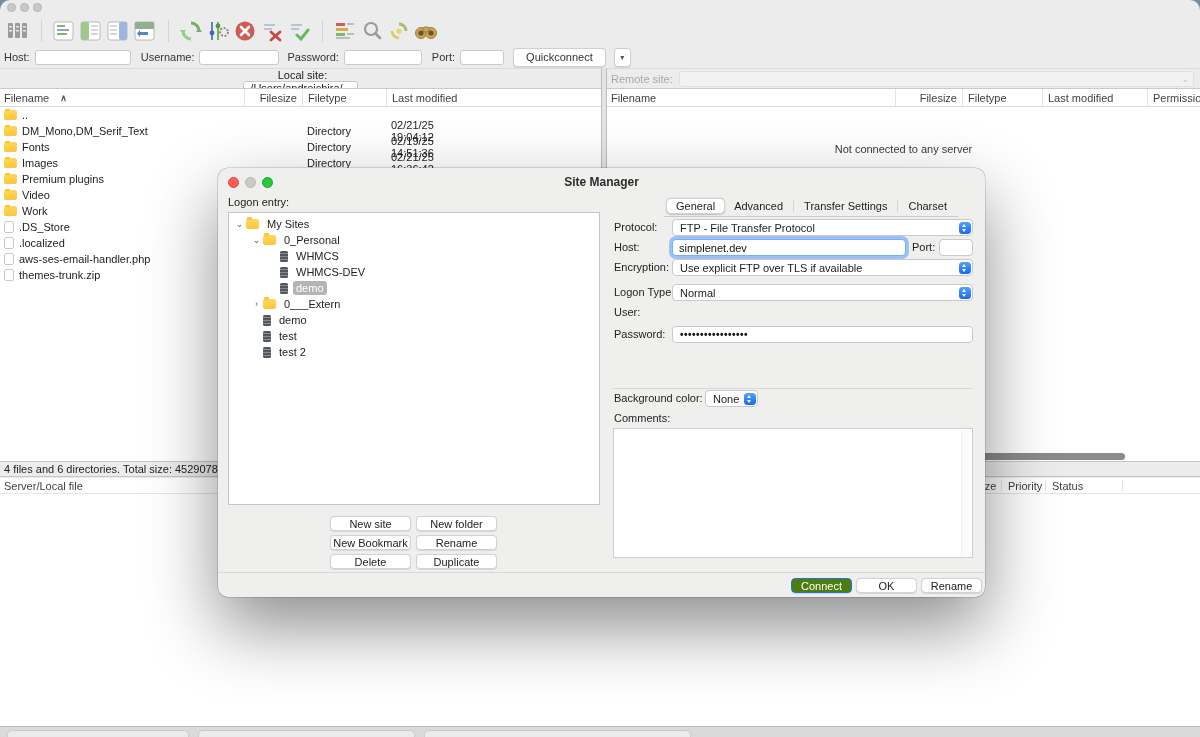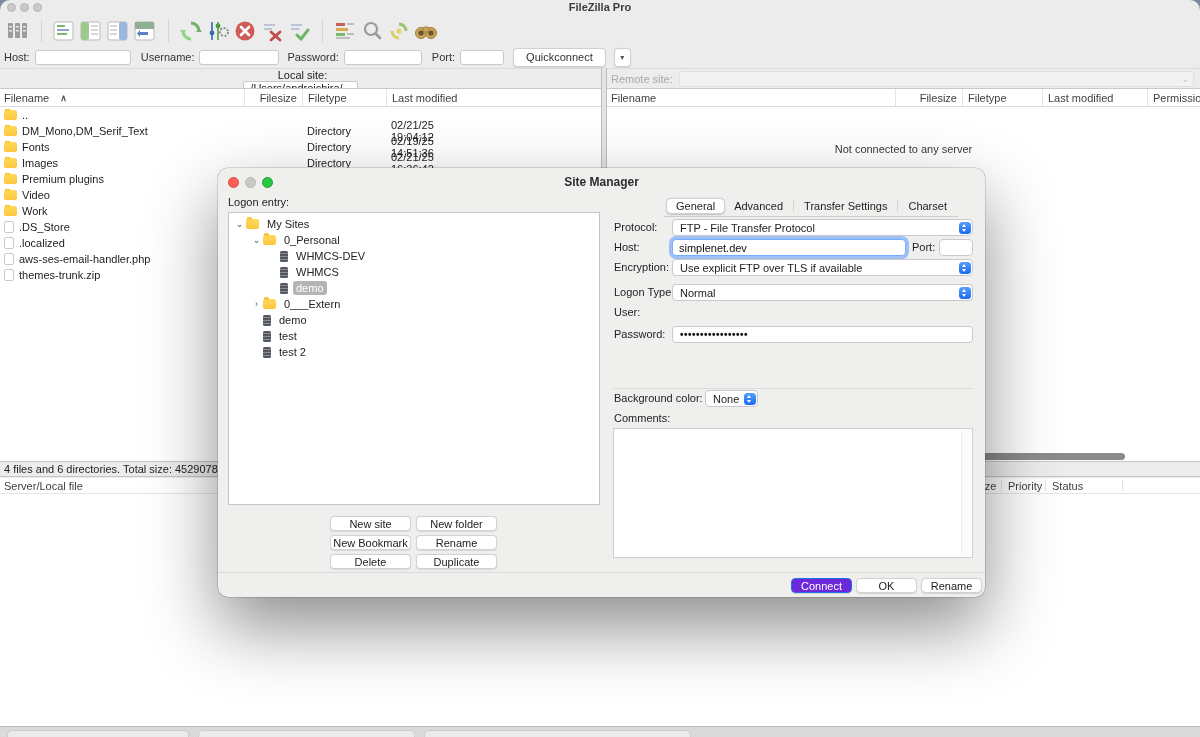--- a/index.html
+++ b/index.html
@@ -100,32 +100,31 @@
   .stepper{position:absolute;right:1.5px;top:1.5px;width:12px;height:12px;border-radius:3.5px;background:linear-gradient(#55a0f9,#176af2);}
   .stepper::before,.stepper::after{content:"";position:absolute;left:3.5px;border-left:2.5px solid transparent;border-right:2.5px solid transparent;}
   .stepper::before{top:2px;border-bottom:3px solid #fff;}
   .stepper::after{bottom:2px;border-top:3px solid #fff;}
   .ftext{position:absolute;height:17px;background:#fff;border:1px solid #c9c9c9;border-radius:4px;box-sizing:border-box;font-size:11px;padding:0 6px;outline:none;font-family:"Liberation Sans",sans-serif;color:#111;}
   .ftext.focused{border:1px solid #76aefc;box-shadow:0 0 0 3px rgba(41,122,255,.4);}
   .dots{letter-spacing:0.5px;font-weight:bold;font-size:10px;color:#111;}
   .dtextarea{position:absolute;left:395px;top:260px;width:360px;height:130px;background:#fff;border:1px solid #cfcfcf;box-sizing:border-box;}
   .dtextarea::after{content:"";position:absolute;right:1px;top:1px;bottom:1px;width:9px;background:#fbfbfb;border-left:1px solid #efefef;}
   .fbtn{position:absolute;top:410px;width:61px;height:15px;border-radius:4.5px;font-size:11px;display:flex;align-items:center;justify-content:center;background:#fff;border:1px solid #d2d2d2;box-sizing:border-box;box-shadow:0 0.5px 1px rgba(0,0,0,.12);}
-  .fbtn.primary{background:#6d28d9;border-color:#1f6fe8;color:#fff;}
+  .fbtn.primary{background:#4d7c0f;border-color:#1f6fe8;color:#fff;}
 </style>
 </head>
 <body>
 
 <div id="app">
 
   <div class="titlebar">
     <span class="tlight" style="left:7px"></span>
     <span class="tlight" style="left:20px"></span>
     <span class="tlight" style="left:33px"></span>
-    <div class="win-title">FileZilla Pro</div>
   </div>
 
   <div class="toolbar">
     <span class="ticon">
       <svg width="22" height="20">
           <g fill="#9b9b9b">
             <rect x="1" y="2" width="5" height="15" rx="1"></rect>
             <rect x="8" y="2" width="5" height="15" rx="1"></rect>
             <rect x="15" y="2" width="5" height="15" rx="1"></rect>
           </g>
@@ -456,27 +455,27 @@
       <div class="trow">
           <span class="tind" style="width:21px"></span>
           <span class="tarrow">⌄</span>
           <span class="icon-folder"></span>
           <span class="tlabel">0_Personal</span>
         </div>
       <div class="trow">
           <span class="tind" style="width:38px"></span>
           <span class="tarrow"></span>
           <span class="tserver"></span>
-          <span class="tlabel">WHMCS-DEV</span>
+          <span class="tlabel">WHMCS</span>
         </div>
       <div class="trow">
           <span class="tind" style="width:38px"></span>
           <span class="tarrow"></span>
           <span class="tserver"></span>
-          <span class="tlabel">WHMCS</span>
+          <span class="tlabel">WHMCS-DEV</span>
         </div>
       <div class="trow sel">
           <span class="tind" style="width:38px"></span>
           <span class="tarrow"></span>
           <span class="tserver"></span>
           <span class="tlabel">demo</span>
         </div>
       <div class="trow">
           <span class="tind" style="width:21px"></span>
           <span class="tarrow">›</span>

